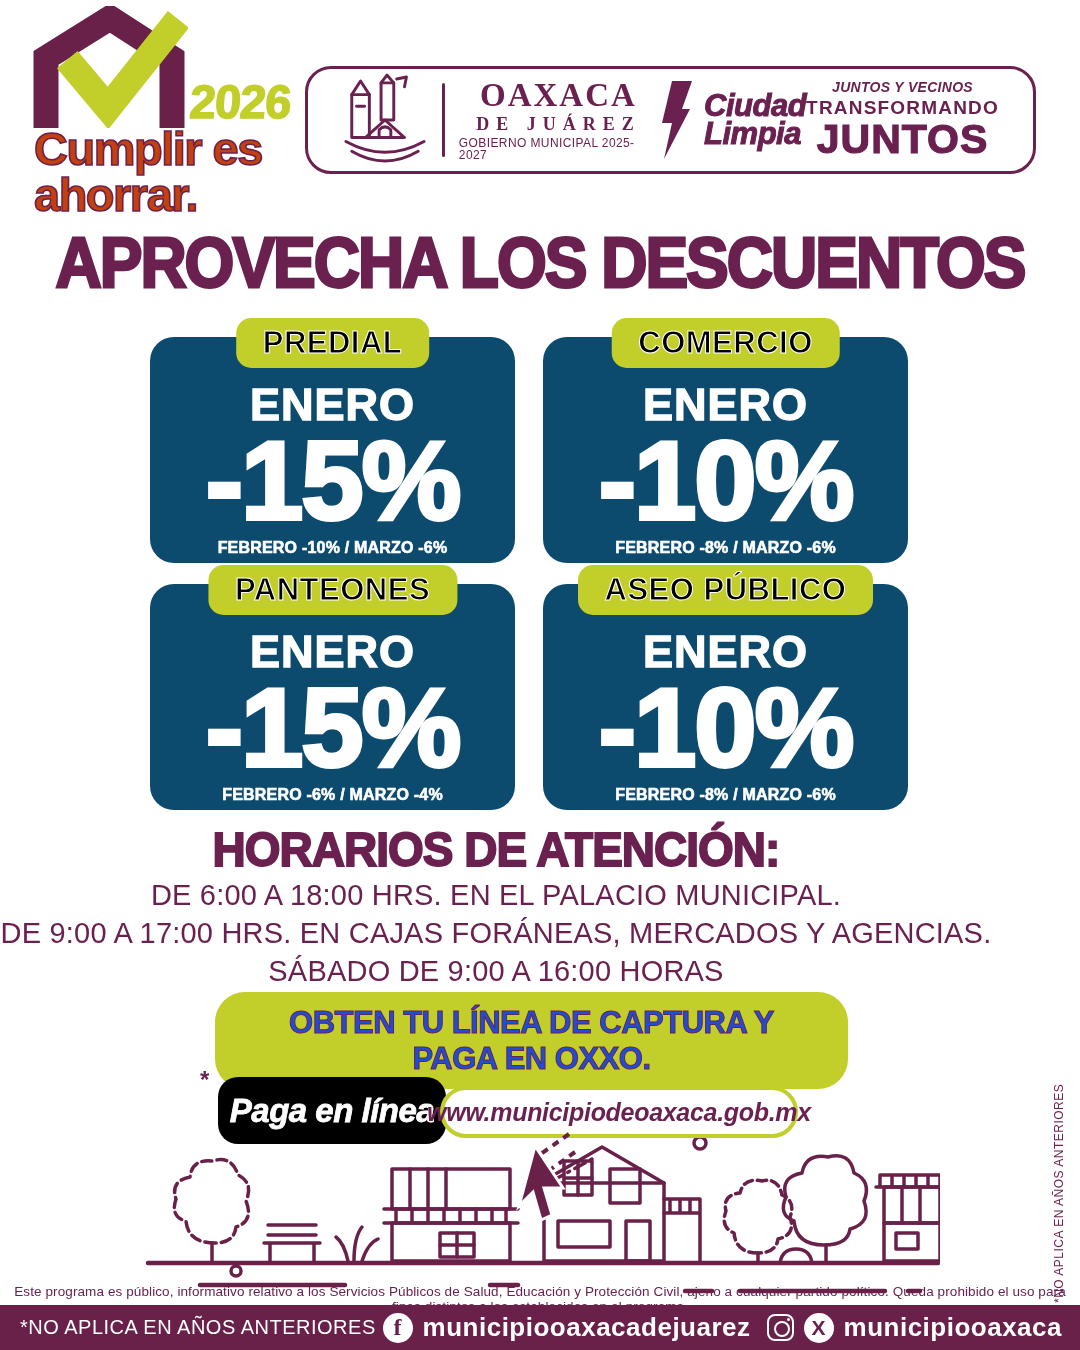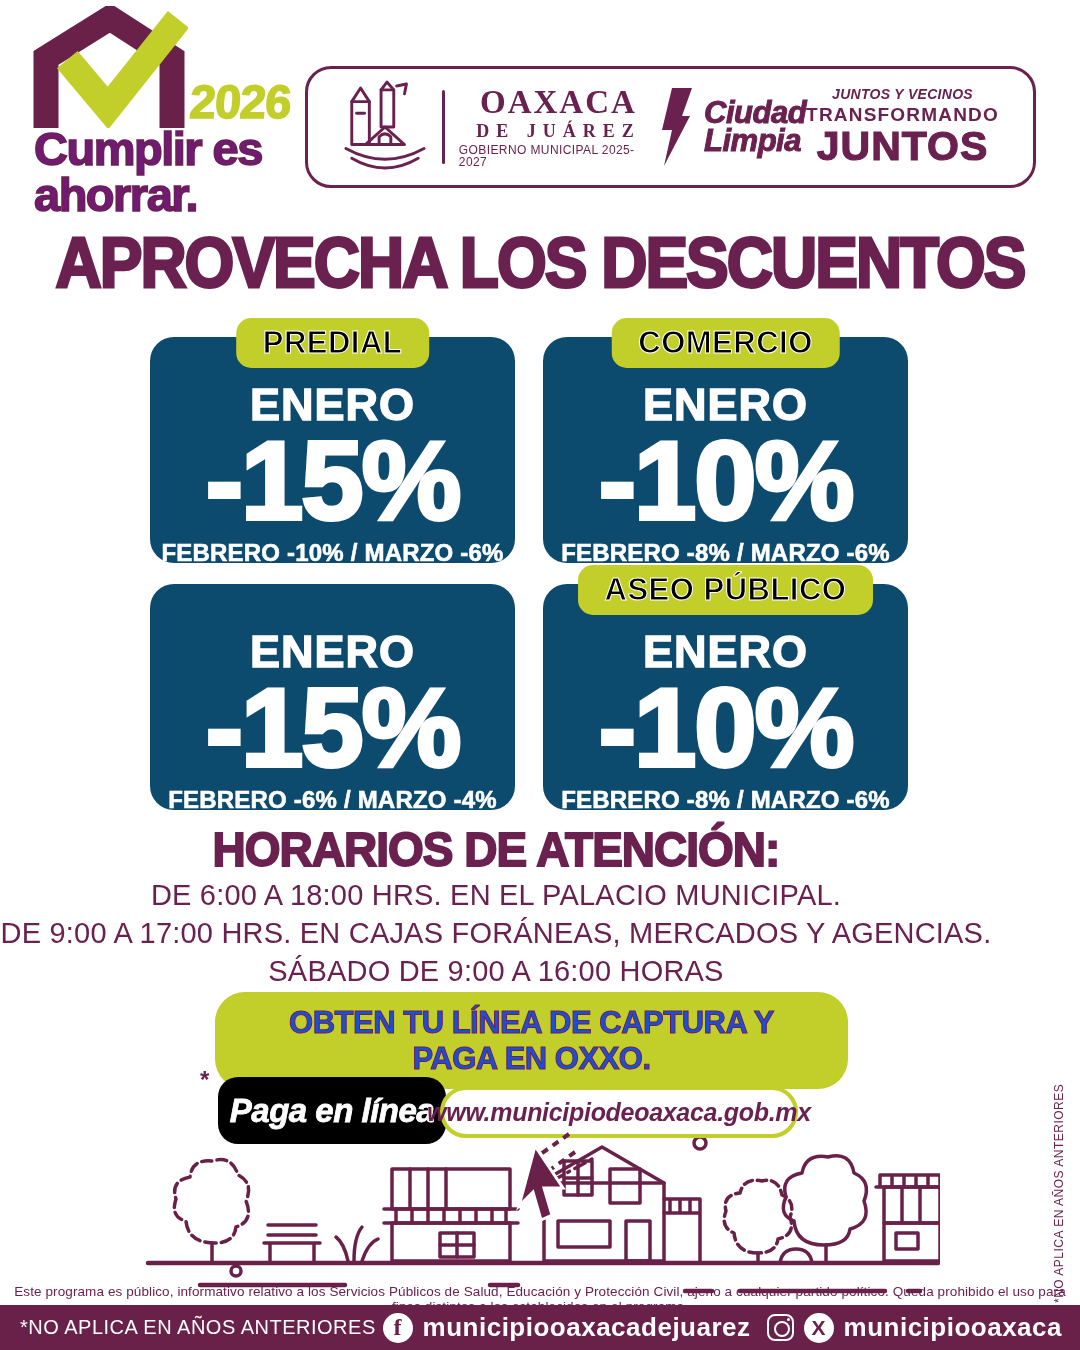--- a/index.html
+++ b/index.html
@@ -18,27 +18,27 @@
   .logo-block { left:28px; top:6px; width:280px; height:220px; }
   .logo-year {
     position:absolute; left:162px; top:68px;
     font-size:47px; font-weight:900; color:#c2ce2a;
     transform:skewX(-4deg); letter-spacing:-1px;
     -webkit-text-stroke:1.5px #c2ce2a;
   }
   .logo-tagline {
     position:absolute; left:6px; top:120px;
     font-size:47px; font-weight:900; line-height:46px;
-    letter-spacing:-1.5px; color:#701a75;
+    letter-spacing:-1.5px; color:#c2410c;
     -webkit-text-stroke:1.6px #6b2150;
   }
 
   
   .header-banner {
-    left:305px; top:66px; width:731px; height:122px;
+    left:305px; top:66px; width:731px; height:108px;
     background:#fff; border:3.5px solid #6b2150; border-radius:26px;
     display:flex; align-items:center; justify-content:space-between;
     padding:0 34px;
   }
   .crest-group { display:flex; align-items:center; gap:14px; }
   .crest-divider { width:3px; height:74px; background:#6b2150; border-radius:2px; }
   .crest-text { display:flex; flex-direction:column; align-items:center; line-height:1; }
   .crest-title { font-family:"Liberation Serif", serif; font-size:33px; font-weight:700; letter-spacing:2px; }
   .crest-sub   { font-family:"Liberation Serif", serif; font-size:18px; font-weight:700; letter-spacing:7px; margin-top:3px; }
   .crest-cap   { font-size:12px; font-weight:400; letter-spacing:0.4px; margin-top:4px; }
@@ -73,21 +73,21 @@
     -webkit-text-stroke:1px #ffffff; letter-spacing:0.5px;
   }
   .card-body {
     position:absolute; left:0; right:0; top:19px; bottom:2px;
     background:#0c4a6e; border-radius:24px;
     display:flex; flex-direction:column; align-items:center;
     padding-top:42px; color:#ffffff;
   }
   .card-month { font-size:45px; font-weight:900; letter-spacing:1px; -webkit-text-stroke:1.4px #ffffff; }
   .card-discount { font-size:112px; font-weight:900; line-height:100px; letter-spacing:-2px; -webkit-text-stroke:4px #ffffff; }
-  .card-footnote { font-size:24px; font-weight:700; margin-top:8px; letter-spacing:0.2px; -webkit-text-stroke:0.6px #ffffff; white-space:nowrap; }
+  .card-footnote { font-size:16px; font-weight:700; margin-top:8px; letter-spacing:0.2px; -webkit-text-stroke:0.6px #ffffff; white-space:nowrap; }
 
   
   .horarios { left:0; top:822px; width:992px; text-align:center; }
   .horarios-title {
     font-size:46px; font-weight:900; letter-spacing:-1px;
     -webkit-text-stroke:1.8px #6b2150; transform:scaleY(1.05);
   }
   .horarios-line { font-size:29px; font-weight:400; line-height:38px; letter-spacing:0.2px; }
   .horarios-line:first-of-type { margin-top:10px; }
 
@@ -232,20 +232,21 @@
   <div class="card-cell">
     <div class="card-tab">COMERCIO</div>
     <div class="card-body">
       <div class="card-month">ENERO</div>
       <div class="card-discount">-10%</div>
       <div class="card-footnote">FEBRERO -8% / MARZO -6%</div>
     </div>
   </div>
 
   <div class="card-cell">
+    <div class="card-tab">PANTEONES</div>
     <div class="card-body">
       <div class="card-month">ENERO</div>
       <div class="card-discount">-15%</div>
       <div class="card-footnote">FEBRERO -6% / MARZO -4%</div>
     </div>
   </div>
 
   <div class="card-cell">
     <div class="card-tab">ASEO PÚBLICO</div>
     <div class="card-body">

